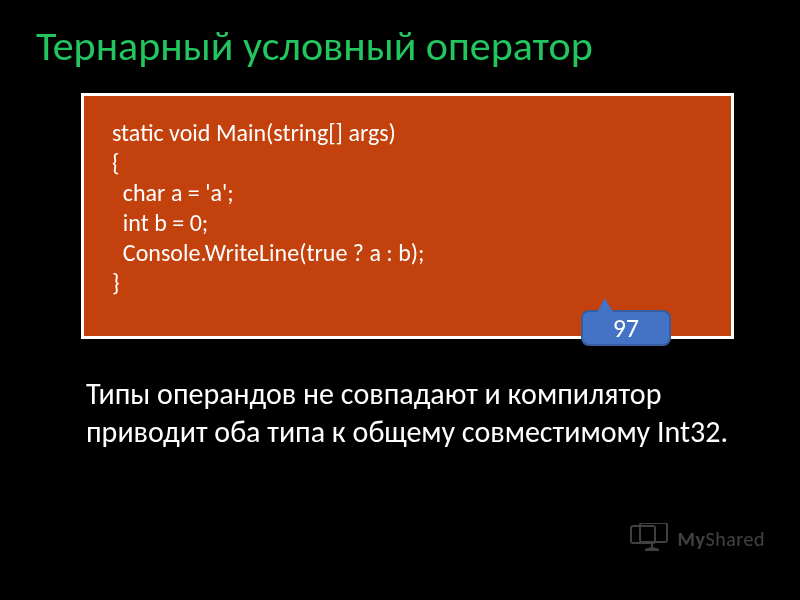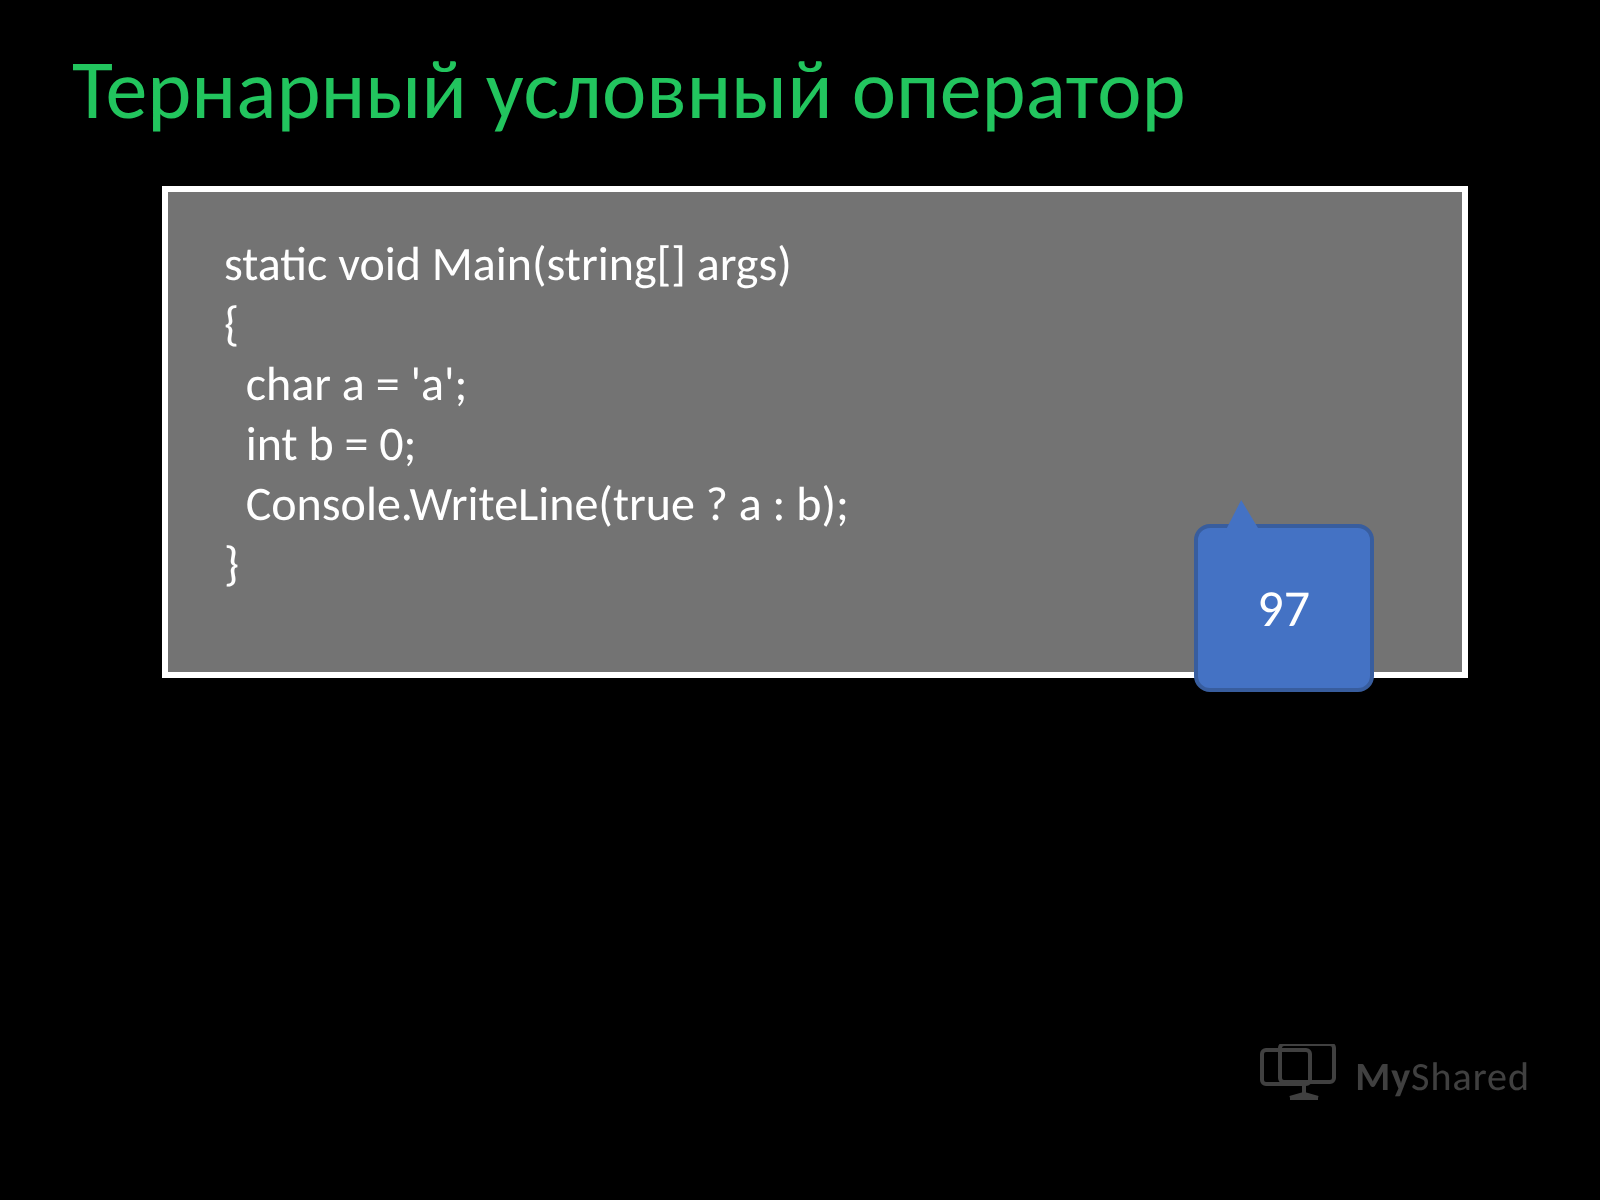--- a/index.html
+++ b/index.html
@@ -21,42 +21,42 @@
   }
   .title {
     font-size: 42px;
     font-weight: 300;
     margin: 0 0 22px 0;
     color: #22c55e;
   }
   .code-box {
     position: relative;
     border: 3px solid #fff;
-    background: #737373;
+    background: #c2410c;
     padding: 22px 28px 38px 28px;
     margin: 0 30px 0 45px;
     min-height: 180px;
     box-sizing: border-box;
   }
   .code {
     font-family: Calibri, Arial, sans-serif;
     font-size: 24px;
     line-height: 1.25;
     white-space: pre;
     color: #fff;
   }
   .callout {
     position: absolute;
-    right: 44px;
+    right: 60px;
     bottom: -10px;
     background: #4472C4;
     color: #fff;
     border: 2px solid #385D9E;
     border-radius: 8px;
-    padding: 24px 30px;
+    padding: 0 30px;
     font-size: 26px;
     text-align: center;
   }
   .callout::before {
     content: "";
     position: absolute;
     top: -14px;
     left: 14px;
     width: 0;
     height: 0;
@@ -107,20 +107,21 @@
   char a = 'a';
   int b = 0;
   Console.WriteLine(true ? a : b);
 }</div>
 
     <div class="callout">
       <span>97</span>
     </div>
   </div>
 
+  <p class="explain">Типы операндов не совпадают и компилятор приводит оба типа к общему совместимому Int32.</p>
 
   <div class="watermark">
     <span class="wm-icon">
       <svg viewBox="0 0 42 28">
         <rect x="1" y="3" width="24" height="17" rx="2" fill="none" stroke="#fff" stroke-width="2"></rect>
         <rect x="10" y="0" width="27" height="19" rx="2" fill="none" stroke="#fff" stroke-width="2"></rect>
         <line x1="22" y1="19" x2="22" y2="25" stroke="#fff" stroke-width="2"></line>
         <line x1="15" y1="27" x2="29" y2="27" stroke="#fff" stroke-width="2"></line>
         <line x1="22" y1="25" x2="15" y2="27" stroke="#fff" stroke-width="2"></line>
         <line x1="22" y1="25" x2="29" y2="27" stroke="#fff" stroke-width="2"></line>

